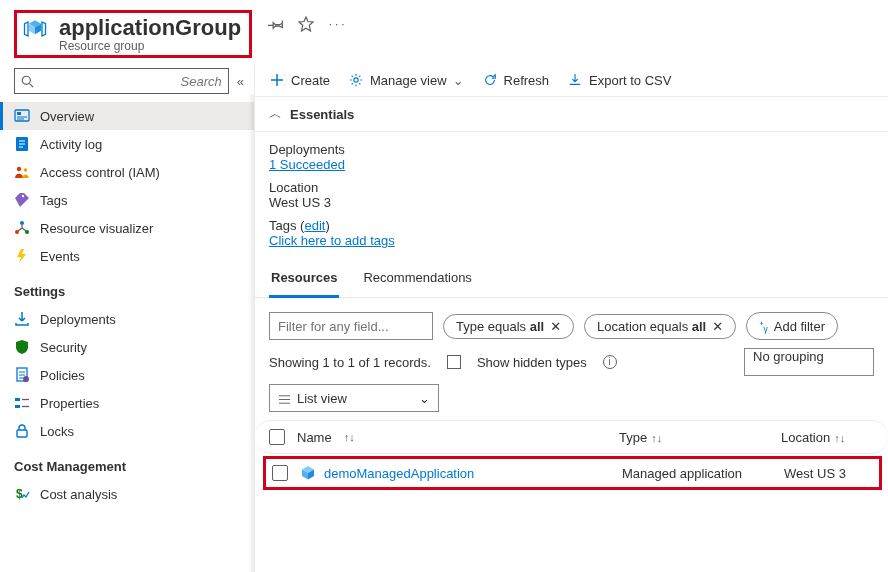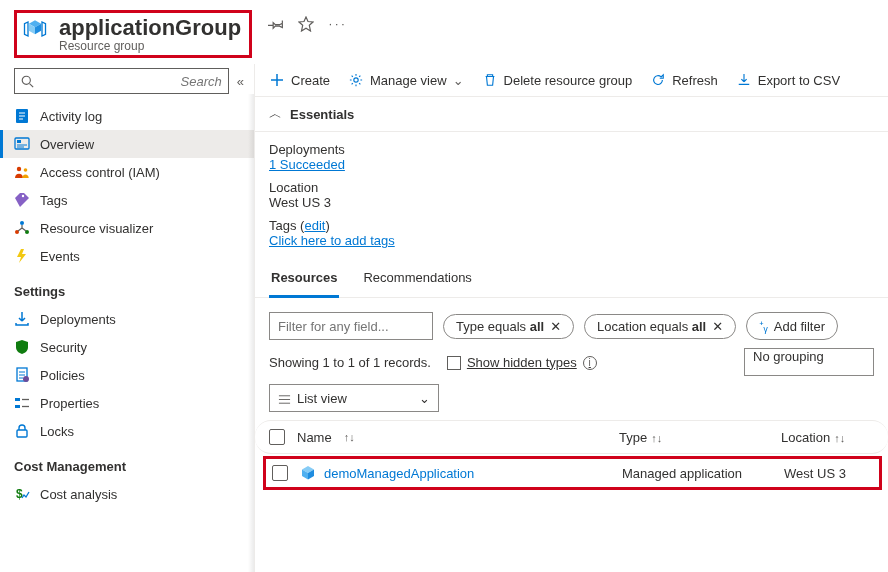--- a/index.html
+++ b/index.html
@@ -120,41 +120,41 @@
             <svg width="13" height="13" viewBox="0 0 16 16">
                 <circle cx="6.5" cy="6.5" r="5" fill="none" stroke="#605e5c" stroke-width="1.4"></circle>
                 <line x1="10.5" y1="10.5" x2="15" y2="15" stroke="#605e5c" stroke-width="1.4"></line>
               </svg>
           </span>
           <input placeholder="Search" style="">
         </div>
         <span class="collapse-chevron">«</span>
       </div>
       <div class="nav">
+        <div class="nav-item active">
+          <span class="ic">
+              <svg width="16" height="16" viewBox="0 0 16 16">
+                <rect x="1" y="2" width="14" height="11" rx="1" fill="none" stroke="#0078d4" stroke-width="1.3"></rect>
+                <rect x="3" y="4" width="4" height="3" fill="#0078d4"></rect>
+                <line x1="3" y1="9" x2="13" y2="9" stroke="#0078d4"></line>
+                <line x1="3" y1="11" x2="10" y2="11" stroke="#0078d4"></line>
+              </svg>
+            </span>
+          <span>Overview</span>
+        </div>
         <div class="nav-item">
           <span class="ic">
               <svg width="16" height="16" viewBox="0 0 16 16">
                 <rect x="2" y="1" width="12" height="14" rx="1" fill="#0078d4"></rect>
                 <line x1="5" y1="5" x2="11" y2="5" stroke="#fff"></line>
                 <line x1="5" y1="8" x2="11" y2="8" stroke="#fff"></line>
                 <line x1="5" y1="11" x2="9" y2="11" stroke="#fff"></line>
               </svg>
             </span>
           <span>Activity log</span>
-        </div>
-        <div class="nav-item active">
-          <span class="ic">
-              <svg width="16" height="16" viewBox="0 0 16 16">
-                <rect x="1" y="2" width="14" height="11" rx="1" fill="none" stroke="#0078d4" stroke-width="1.3"></rect>
-                <rect x="3" y="4" width="4" height="3" fill="#0078d4"></rect>
-                <line x1="3" y1="9" x2="13" y2="9" stroke="#0078d4"></line>
-                <line x1="3" y1="11" x2="10" y2="11" stroke="#0078d4"></line>
-              </svg>
-            </span>
-          <span>Overview</span>
         </div>
         <div class="nav-item">
           <span class="ic">
               <svg width="16" height="16" viewBox="0 0 16 16">
                 <circle cx="5" cy="5" r="2.2" fill="#d83b01"></circle>
                 <path d="M1 14c0-2.8 1.8-4.3 4-4.3s4 1.5 4 4.3" fill="#d83b01"></path>
                 <circle cx="11.5" cy="6" r="1.8" fill="#f2a100"></circle>
                 <path d="M8.3 14c0-2.2 1.4-3.4 3.2-3.4S14.7 11.8 14.7 14" fill="#f2a100"></path>
               </svg>
             </span>
@@ -264,28 +264,20 @@
         </div>
         <div class="tool">
           <span class="ti">
               <svg width="14" height="14" viewBox="0 0 16 16">
                 <circle cx="8" cy="8" r="2.5" fill="none" stroke="#0078d4" stroke-width="1.3"></circle>
                 <path d="M8 1v2M8 13v2M1 8h2M13 8h2M3 3l1.4 1.4M11.6 11.6L13 13M13 3l-1.4 1.4M4.4 11.6L3 13" stroke="#0078d4" stroke-width="1.3"></path>
               </svg>
             </span>
           <span>Manage view</span>
           <span style="color:#605e5c;">⌄</span>
-        </div>
-        <div class="tool">
-          <span class="ti">
-              <svg width="14" height="14" viewBox="0 0 16 16">
-                <path d="M3 4h10M5 4V2h6v2M4 4l1 10h6l1-10" fill="none" stroke="#0078d4" stroke-width="1.3"></path>
-              </svg>
-            </span>
-          <span>Delete resource group</span>
         </div>
         <div class="tool">
           <span class="ti">
               <svg width="14" height="14" viewBox="0 0 16 16">
                 <path d="M13 8a5 5 0 11-1.5-3.5L14 2v4h-4" fill="none" stroke="#0078d4" stroke-width="1.3"></path>
               </svg>
             </span>
           <span>Refresh</span>
         </div>
         <div class="tool">
@@ -338,21 +330,21 @@
           <span>✕</span>
         </div>
         <div class="pill">
           <span style="color:#0078d4;">⁺ᵧ</span>
           <span>Add filter</span>
         </div>
       </div>
 
       <div class="options-row">
         <span>Showing 1 to 1 of 1 records.</span>
-        <span style="display:flex;align-items:flex-end;gap:6px;text-decoration:underline;">
+        <span style="display:flex;align-items:flex-start;gap:16px;">
           <span class="checkbox"></span>
           <span>Show hidden types</span>
           <span class="info-circ">i</span>
         </span>
         <div class="grouping-sel">
           <span>No grouping</span>
         </div>
       </div>
       <div class="options-row" style="padding-top:0;">
         <div class="listview-sel" style="margin-left:0;">

